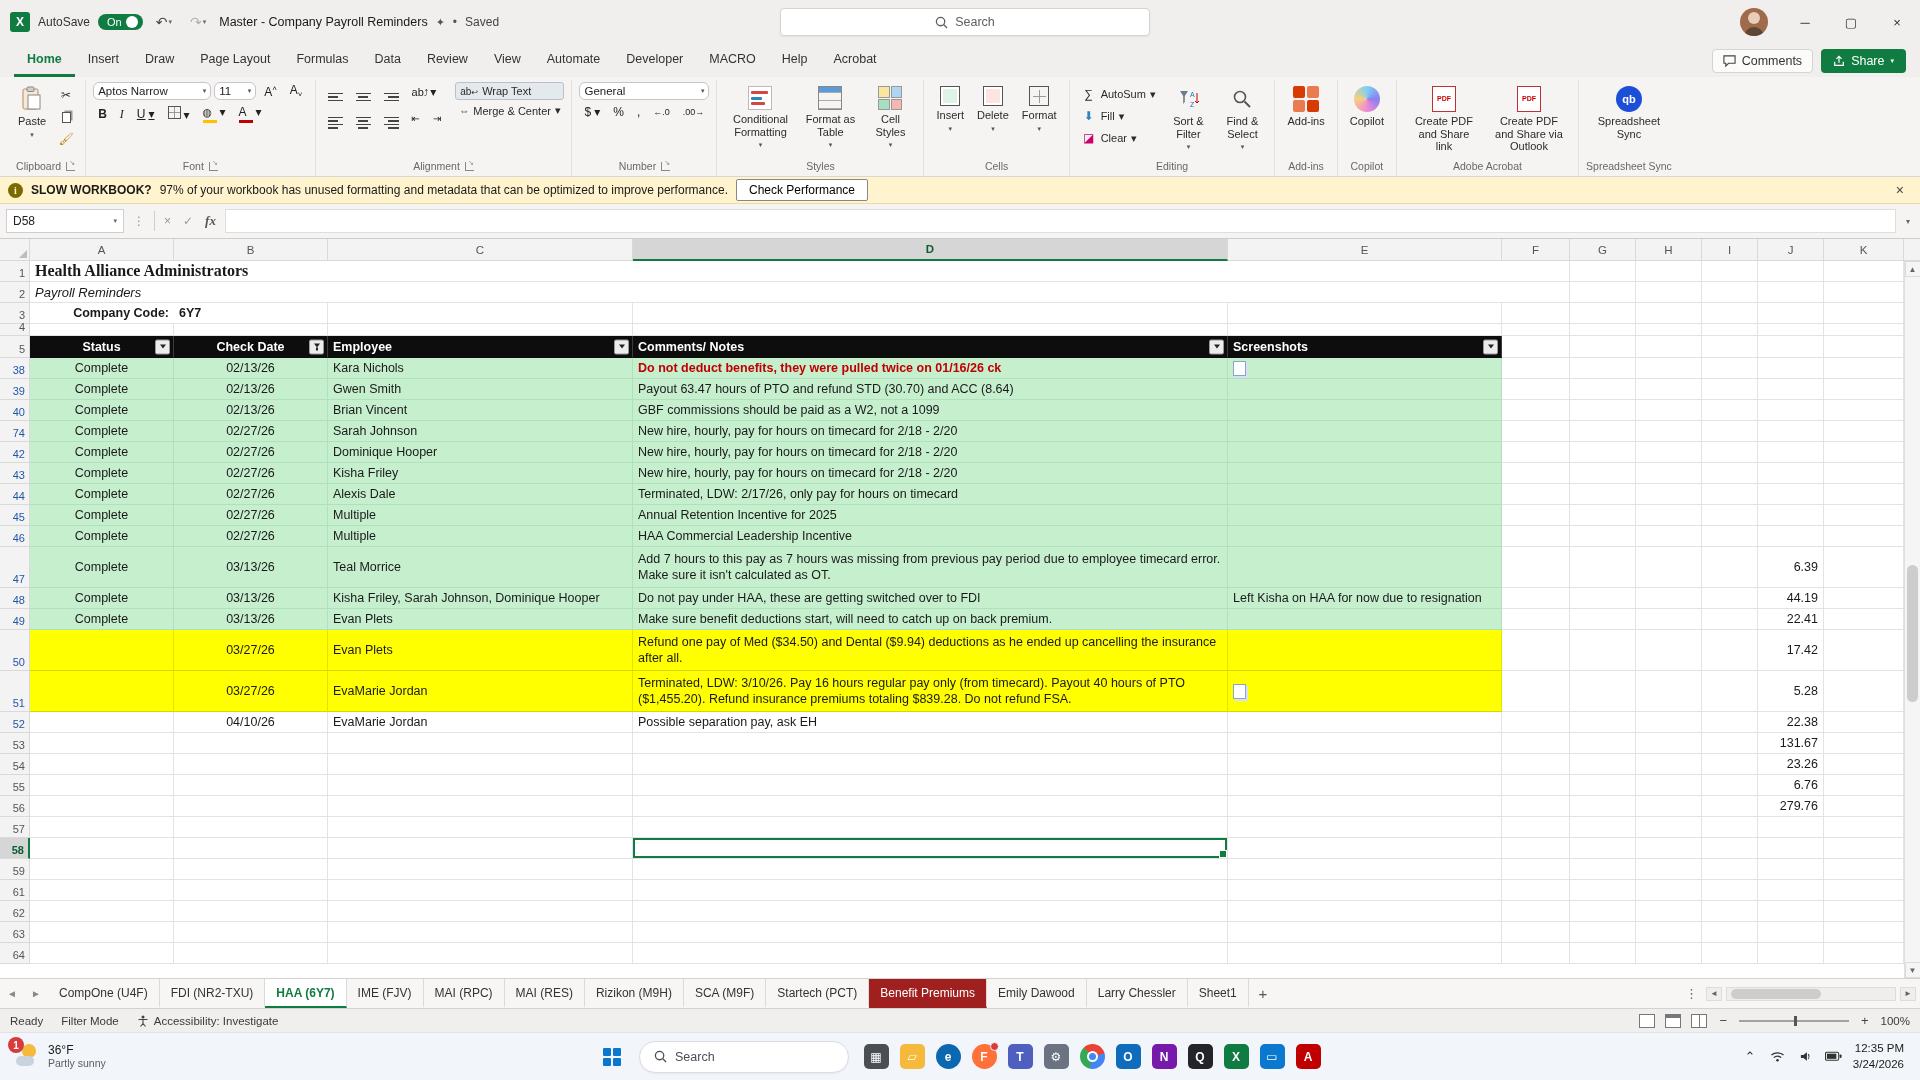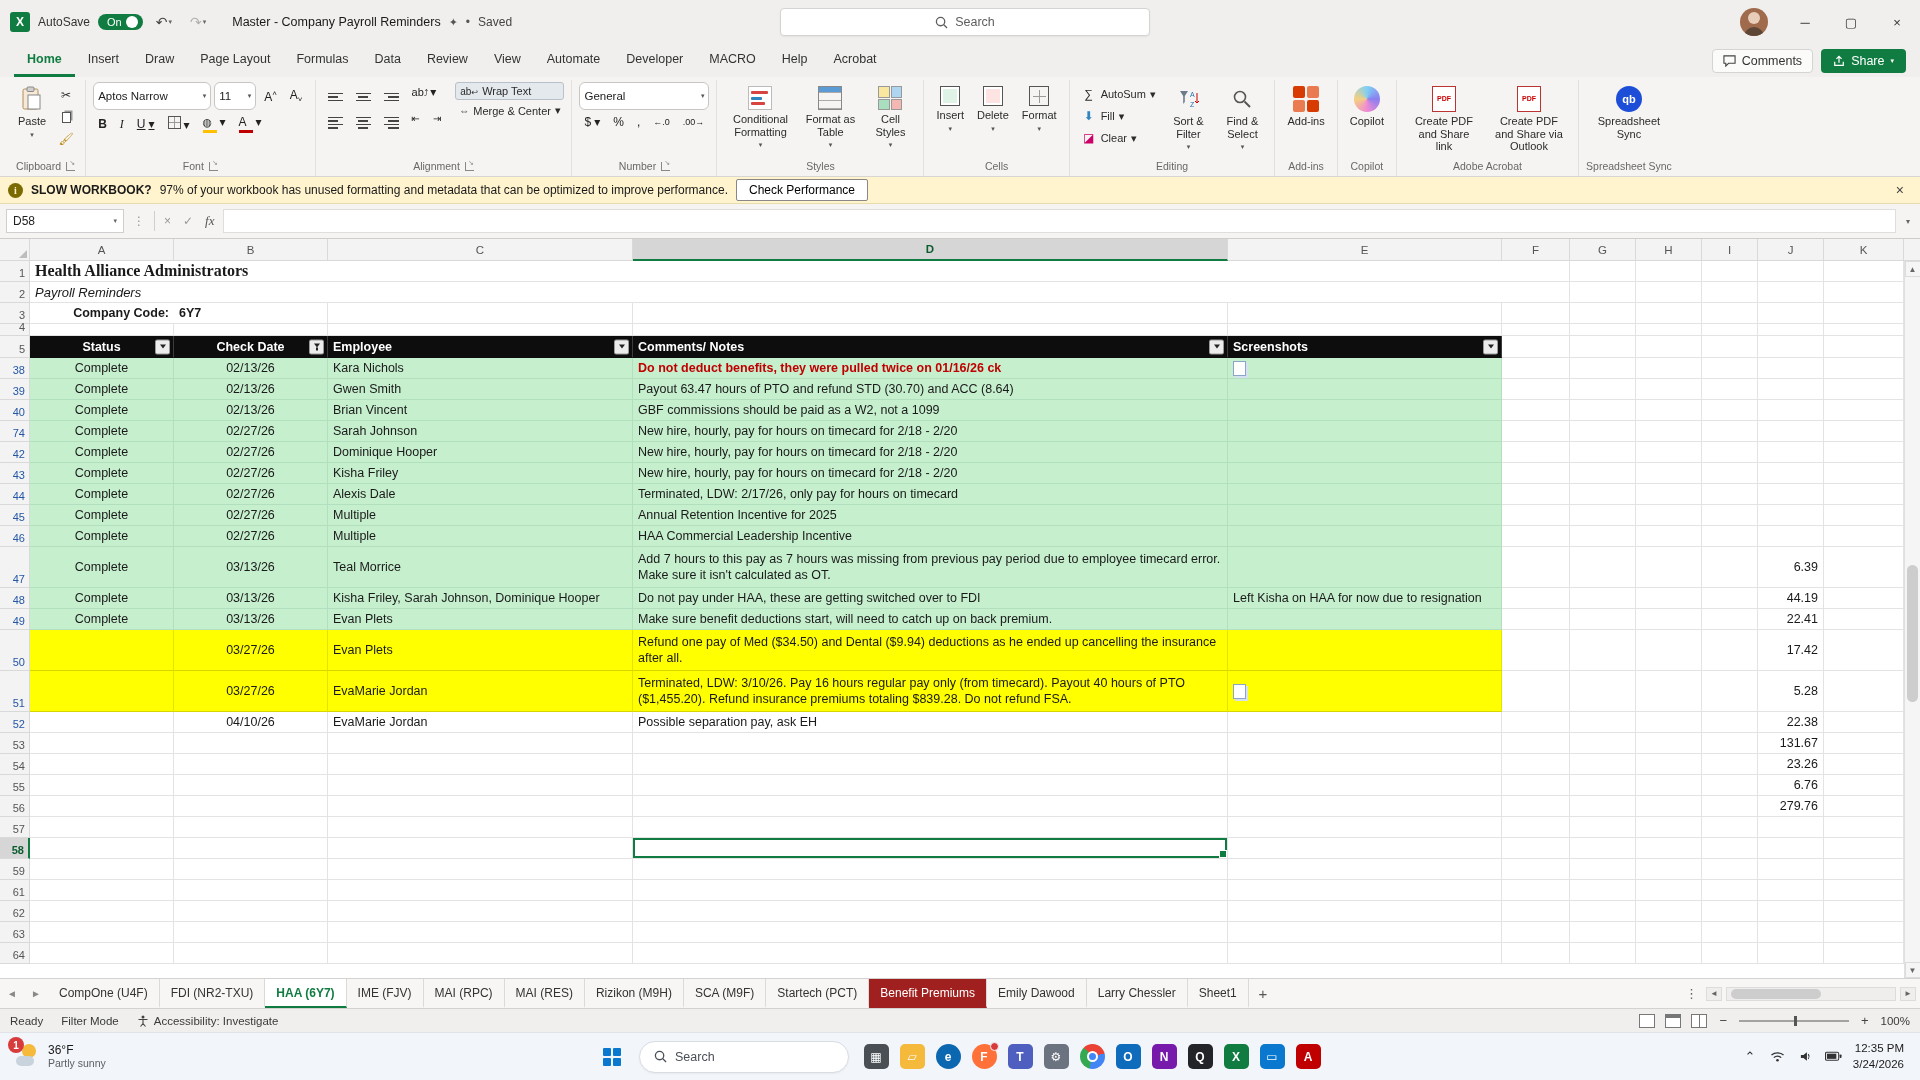--- a/index.html
+++ b/index.html
@@ -9,21 +9,21 @@
   
   .titlebar { height:44px; background:#f0efee; display:flex; align-items:center; padding:0 0 0 10px; flex:none; }
   .tb-left { flex:1; display:flex; align-items:center; gap:8px; }
   .app-ico { width:20px; height:20px; background:#107C41; border-radius:3px; display:flex; align-items:center; justify-content:center; color:#fff; font-size:12px; font-weight:700; }
   .tb-label { font-size:12px; color:#333; }
   .autosave-pill { background:#107C41; color:#fff; border-radius:10px; font-size:11px; padding:2px 5px 2px 9px; display:flex; align-items:center; gap:4px; cursor:pointer; }
   .pill-dot { width:12px; height:12px; background:#fff; border-radius:50%; }
   .qat-btn { border:none; background:transparent; font-size:14px; color:#444; padding:3px 5px; border-radius:3px; cursor:pointer; display:flex; align-items:center; gap:1px;}
   .qat-btn .car { font-size:7px; color:#666; }
   .qat-btn.dis { color:#b0b0b0; }
-  .tb-title { font-size:12.5px; color:#1a1a1a; margin-left:13px; }
+  .tb-title { font-size:12.5px; color:#1a1a1a; margin-left:0; }
   .pin-ico { font-size:11px; color:#555; }
   .tb-dot { color:#555; font-size:12px; }
   .tb-saved { font-size:12px; color:#444; }
   .tb-search { width:370px; height:28px; background:#fff; border:1px solid #d6d4d2; border-radius:4px; display:flex; align-items:center; justify-content:center; gap:7px; color:#5f5d5b; font-size:12.5px; cursor:text; box-shadow:0 1px 2px rgba(0,0,0,.06); }
   .tb-right { flex:1; display:flex; align-items:center; justify-content:flex-end; height:100%; }
   .avatar { width:28px; height:28px; border-radius:50%; background:#a06a4c; position:relative; overflow:hidden; margin-right:14px; cursor:pointer; }
   .avatar::before { content:""; position:absolute; width:12px; height:12px; background:#e8cdb8; border-radius:50%; left:8px; top:4px; }
   .avatar::after { content:""; position:absolute; width:20px; height:12px; background:#5d4636; border-radius:10px 10px 0 0; left:4px; bottom:-3px; }
   .win-btn { width:46px; height:44px; border:none; background:transparent; font-size:13px; color:#333; cursor:pointer; }
 
@@ -42,21 +42,21 @@
   .rg-label { text-align:center; font-size:10.5px; color:#6a6866; padding:2px 0 4px; display:flex; align-items:center; justify-content:center; gap:5px; }
   .launcher { width:9px; height:9px; border-left:1px solid #8a8886; border-bottom:1px solid #8a8886; position:relative; display:inline-block; cursor:pointer; }
   .launcher::after { content:"↘"; font-size:7px; position:absolute; right:0px; top:-3px; color:#8a8886; }
   .bigbtn { display:flex; flex-direction:column; align-items:center; justify-content:flex-start; gap:3px; font-size:11px; color:#2b2b2b; padding:4px 5px 2px; border-radius:3px; cursor:pointer; text-align:center; line-height:1.15; }
   .bigbtn .car { font-size:7px; color:#555; }
   .smallbtn { display:flex; align-items:center; gap:4px; font-size:11px; color:#2b2b2b; padding:2px 4px; border-radius:3px; cursor:pointer; }
   .icn16 { width:16px; height:16px; display:inline-flex; align-items:center; justify-content:center; font-size:12px; }
   .icn24 { width:26px; height:26px; display:inline-flex; align-items:center; justify-content:center; }
   .stack { display:flex; flex-direction:column; gap:2px; }
   .rowline { display:flex; align-items:center; gap:3px; }
-  .selectbox { background:#fff; border:1px solid #c8c6c4; border-radius:6px; font-size:11.5px; color:#222; display:flex; align-items:center; justify-content:space-between; padding:1px 4px; height:28px; cursor:pointer; }
+  .selectbox { background:#fff; border:1px solid #c8c6c4; border-radius:6px; font-size:11.5px; color:#222; display:flex; align-items:center; justify-content:space-between; padding:1px 4px; height:18px; cursor:pointer; }
   .selectbox .car { font-size:7px; color:#555; margin-left:4px; }
   .fmtbtn { font-size:12px; color:#222; padding:1px 5px; border-radius:2px; cursor:pointer; }
   .fmtbtn.b { font-weight:700; } .fmtbtn.i { font-style:italic; font-family:"Liberation Serif",serif; } .fmtbtn.u { text-decoration:underline; }
   .bars { display:inline-flex; flex-direction:column; gap:2px; width:15px; }
   .bars span { height:1.5px; background:#444; display:block; }
   .bars.left span:nth-child(2), .bars.left span:nth-child(4) { width:70%; }
   .bars.center span:nth-child(2), .bars.center span:nth-child(4) { width:70%; margin:0 auto; }
   .bars.right span:nth-child(2), .bars.right span:nth-child(4) { width:70%; margin-left:auto; }
   .wraptext-btn { background:#e4e9ee; border:1px solid #b9c0c7; }
   .grid-ico { width:13px; height:13px; border:1px solid #555;
@@ -82,21 +82,21 @@
   .warnbar { height:27px; background:#FFF4CE; border-bottom:1px solid #e8dcad; display:flex; align-items:center; padding:0 8px; gap:8px; font-size:12px; color:#1a1a1a; flex:none; }
   .warn-ico { width:15px; height:15px; border-radius:50%; background:#7a6a00; color:#FFF4CE; font-size:10px; font-weight:700; display:flex; align-items:center; justify-content:center; font-family:"Liberation Serif",serif; }
   .warn-btn { background:#fff; border:1px solid #8a8886; border-radius:2px; font-size:12px; padding:3px 12px; cursor:pointer; }
   .warn-close { margin-left:auto; border:none; background:transparent; font-size:14px; color:#444; cursor:pointer; padding:0 8px; }
 
   
   .formulabar { height:35px; background:#f5f4f3; border-bottom:1px solid #cfcdcb; display:flex; align-items:center; padding:4px 6px; gap:6px; flex:none; }
   .namebox { width:118px; height:24px; background:#fff; border:1px solid #d0cece; display:flex; align-items:center; justify-content:space-between; font-size:12px; padding:0 6px; color:#222; }
   .fb-sep { width:1px; height:20px; background:#d0cece; }
   .fb-ico { font-size:12px; color:#9a9896; padding:0 3px; cursor:pointer; }
-  .fb-fx { font-style:italic; font-family:"Liberation Serif",serif; color:#555; font-size:13px; }
+  .fb-fx { font-style:italic; font-family:"Liberation Serif",serif; color:#555; font-size:13px;font-weight:bold; }
   .fb-input { flex:1; height:24px; background:#fff; border:1px solid #e0dedc; font-size:12px; padding:0 6px; color:#222; }
   .fb-exp { font-size:8px; color:#666; padding:0 4px; }
 
   
   .gridwrap { flex:1; position:relative; overflow:hidden; background:#fff; }
   .colhdr { display:flex; height:22px; }
   .corner-cell { width:30px; height:22px; background:#f3f3f3; border-right:1px solid #d9d9d9; border-bottom:1px solid #d9d9d9; position:relative; flex:none; cursor:pointer; }
   .corner-cell::after { content:""; position:absolute; right:2px; bottom:2px; border-left:8px solid transparent; border-bottom:8px solid #bdbdbd; }
   .col-h { height:22px; background:#f3f3f3; border-right:1px solid #d9d9d9; border-bottom:1px solid #d9d9d9; font-size:11.5px; color:#555; display:flex; align-items:center; justify-content:center; flex:none; cursor:pointer; }
   .col-h.colsel { background:#d6d6d6; border-bottom:2px solid #107C41; color:#0b5c2e; font-weight:700; }

